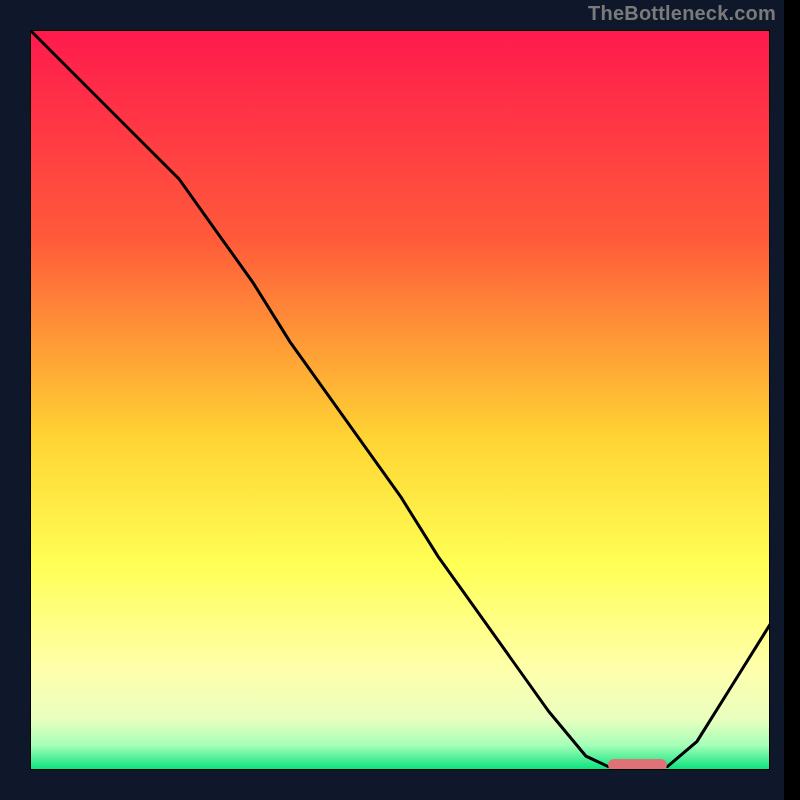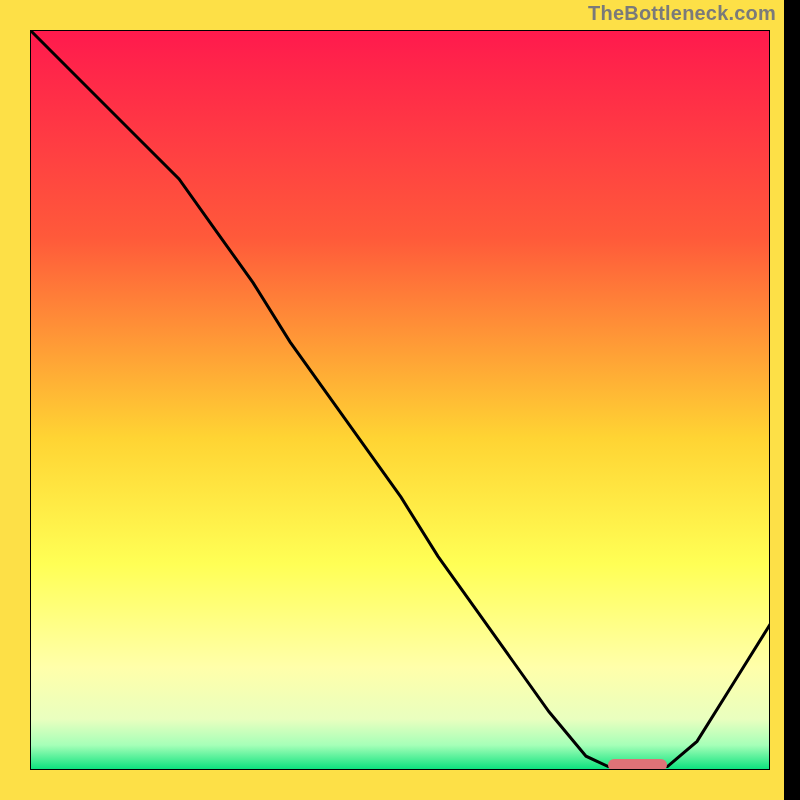--- a/index.html
+++ b/index.html
@@ -7,21 +7,21 @@
     padding: 0;
     width: 800px;
     height: 800px;
     background: #000;
     font-family: Arial, Helvetica, sans-serif;
   }
   .outer {
     position: relative;
     width: 784px;
     height: 800px;
-    background: #fde047;
+    background: #0f172a;
   }
   .watermark {
     position: absolute;
     top: 2px;
     right: 8px;
     color: #7a7a7a;
     font-size: 20px;
     font-weight: bold;
     z-index: 3;
     letter-spacing: 0.2px;

